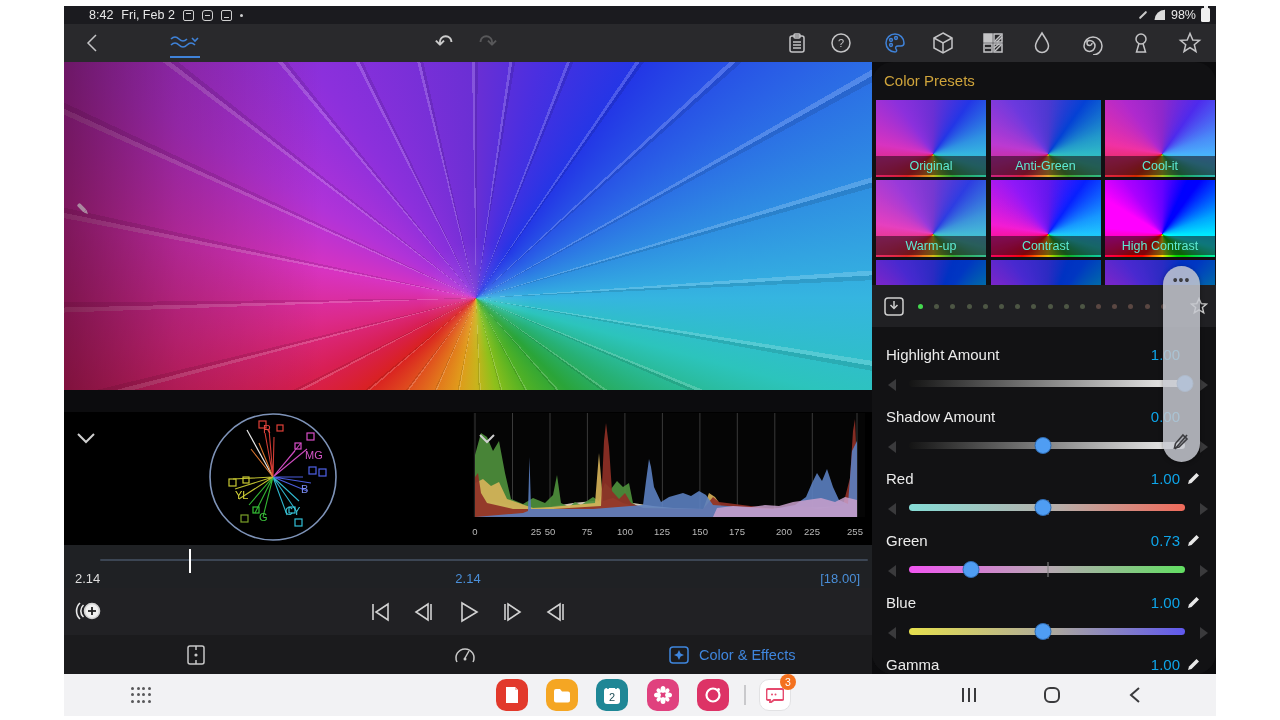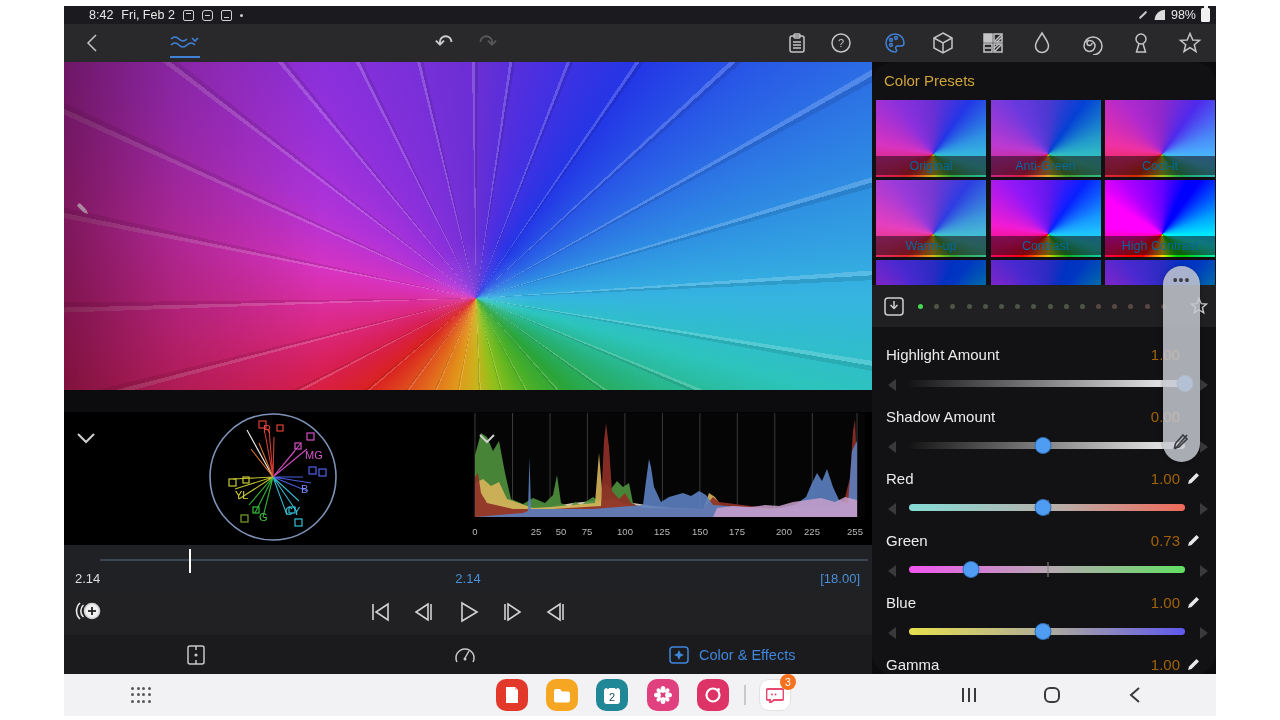--- a/index.html
+++ b/index.html
@@ -85,21 +85,21 @@
   
   .rpanel { position:absolute; left:808px; top:0; width:344px; height:612px; background:#111113; overflow:hidden;border-radius:21px; }
   .rp-title { position:absolute; left:12px; top:10px; color:#cfa43b; font-size:15px; }
   .thumb { position:absolute; width:110px; height:77px; overflow:hidden; background:#000; }
   .thumb .mini { position:absolute; inset:0;
     background: conic-gradient(from 0deg at 52% 70%,
       #6a2fd4 0deg, #2336e6 35deg, #2f92e2 70deg, #35b5e0 90deg, #2cc4bc 105deg,
       #27b176 120deg, #2aa439 138deg, #8fc01b 168deg, #c9b31c 180deg, #e2751c 205deg,
       #d92121 230deg, #d81f54 245deg, #dc2a8c 262deg, #d833c0 280deg, #8c30dc 325deg, #6a2fd4 360deg); }
   .thumb .cap { position:absolute; left:0; right:0; bottom:2px; height:19px; background:rgba(25,8,18,0.55);
-                color:#0369a1; font-size:12.5px; display:flex; align-items:center; justify-content:center; }
+                color:#5eead4; font-size:12.5px; display:flex; align-items:center; justify-content:center; }
   .thumb.sel { outline:2px solid #4f9df3; outline-offset:-2px; }
   .f-antigreen .mini { filter:hue-rotate(-12deg) saturate(0.95); }
   .f-coolit  .mini { filter:hue-rotate(14deg) brightness(1.02); }
   .f-warmup  .mini { filter:sepia(0.25) saturate(1.3); }
   .f-contrast .mini { filter:contrast(1.3); }
   .f-hicontrast .mini { filter:contrast(1.7) saturate(1.25); }
   .thumb.partial { height:25px; }
   .thumb.partial .mini { height:77px; filter:brightness(0.75) saturate(1.3) hue-rotate(-18deg); }
 
   .pagbar { position:absolute; left:0; top:223px; width:344px; height:42px; background:#202023;
@@ -109,21 +109,21 @@
   .dots { display:flex; gap:11.2px; margin-left:12px; }
   .dots i { width:5px; height:5px; border-radius:50%; background:#4d5644; }
   .dots i.on { background:#44d94f; }
   .dots i.r { background:#5a4742; }
   .pag-star { position:absolute; right:8px; top:12px; width:18px; height:18px; }
   .pag-star svg { stroke:#cccccc; fill:none; stroke-width:1.4; }
 
   .sliders { position:absolute; left:0; top:265px; width:344px; height:347px; background:#121214; }
   .srow { position:absolute; left:0; width:344px; height:62px; }
   .srow .lab { position:absolute; left:14px; top:9px; color:#ececec; font-size:15px; }
-  .srow .val { position:absolute; right:36px; top:9px; color:#a16207; font-size:15px; text-align:right; }
+  .srow .val { position:absolute; right:36px; top:9px; color:#0ea5e9; font-size:15px; text-align:right; }
   .srow .pencil { position:absolute; right:14px; top:10px; width:16px; height:16px; }
   .srow .pencil svg { fill:#e8e8e8; }
   .track { position:absolute; left:37px; top:43px; width:276px; height:7px; border-radius:4px; background:#555; }
   .track .midtick { position:absolute; left:50%; top:-4px; width:1.5px; height:15px; background:rgba(130,130,130,0.55); }
   .thumbdot { position:absolute; top:-5px; width:17px; height:17px; border-radius:50%;
               background:#4f9df3; border:1.5px solid #2f6cb4; transform:translateX(-50%); }
   .arr { position:absolute; top:42px; width:0; height:0; border-top:6px solid transparent; border-bottom:6px solid transparent; }
   .arr.l { left:16px; border-right:8px solid #3a3a3c; }
   .arr.r { right:8px; border-left:8px solid #3a3a3c; }
   .g-bw   { background:linear-gradient(90deg,#141414,#f5f5f5); }
@@ -354,21 +354,21 @@
             <path fill="#e6ddc8" opacity="0.9" d="M2,104 L2,92 20,88 45,94 70,95 100,90 120,88 140,92 160,90 180,93 200,95 230,96 260,95 290,96 320,95 350,94 384,92 384,104 Z"></path>
             <path fill="#4e8f3c" opacity="0.92" d="M2,104 L2,42 8,20 14,24 20,38 26,28 32,60 38,86 50,91 60,85 72,90 80,82 84,62 88,90 96,94 102,89 108,92 114,88 120,84 126,88 132,70 138,76 144,68 150,74 156,70 160,90 168,97 200,99 384,100 384,104 Z"></path>
             <path fill="#d8b45a" opacity="0.9" d="M2,104 L2,70 10,66 18,73 26,69 34,86 60,95 78,94 122,90 126,40 130,88 140,85 150,90 160,93 230,97 236,80 242,84 250,95 384,98 384,104 Z"></path>
             <path fill="#8f3026" opacity="0.92" d="M2,104 L2,64 5,60 8,80 14,90 40,96 80,96 128,93 131,28 133,10 136,34 139,78 146,86 152,80 158,90 170,95 230,96 240,84 246,89 300,96 330,93 345,96 370,92 377,65 380,18 382,6 384,55 384,104 Z"></path>
             <path fill="#5b7fc0" opacity="0.9" d="M2,104 L50,100 55,98 56.5,44 58,96 120,96 170,92 173,68 176,46 178,54 181,74 188,89 196,84 210,80 218,83 226,78 233,82 240,92 300,96 322,92 333,84 339,70 344,60 349,68 354,56 360,74 366,87 375,91 379,38 384,28 384,104 Z"></path>
             <path fill="#c9a0cc" opacity="0.85" d="M240,104 L244,95 260,93 278,94 292,92 306,93 320,89 334,87 348,85 362,89 372,84 384,87 384,104 Z"></path>
           </svg>
           <div class="ticks">
             <span style="left:2px;">0</span>
             <span style="left:54px;margin-left:9px;">25</span>
-            <span style="left:88px;">50</span>
+            <span style="left:77px;">50</span>
             <span style="left:114px;">75</span>
             <span style="left:152px;">100</span>
             <span style="left:189px;">125</span>
             <span style="left:227px;">150</span>
             <span style="left:264px;">175</span>
             <span style="left:311px;">200</span>
             <span style="left:339px;">225</span>
             <span style="left:382px;">255</span>
           </div>
         </div>

